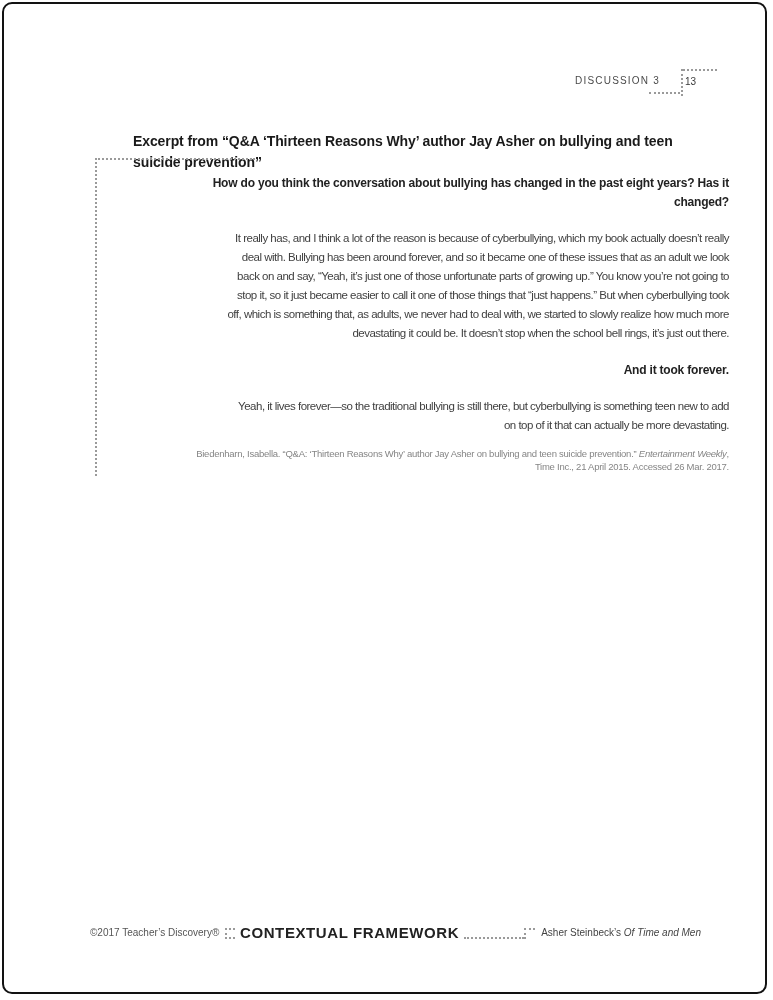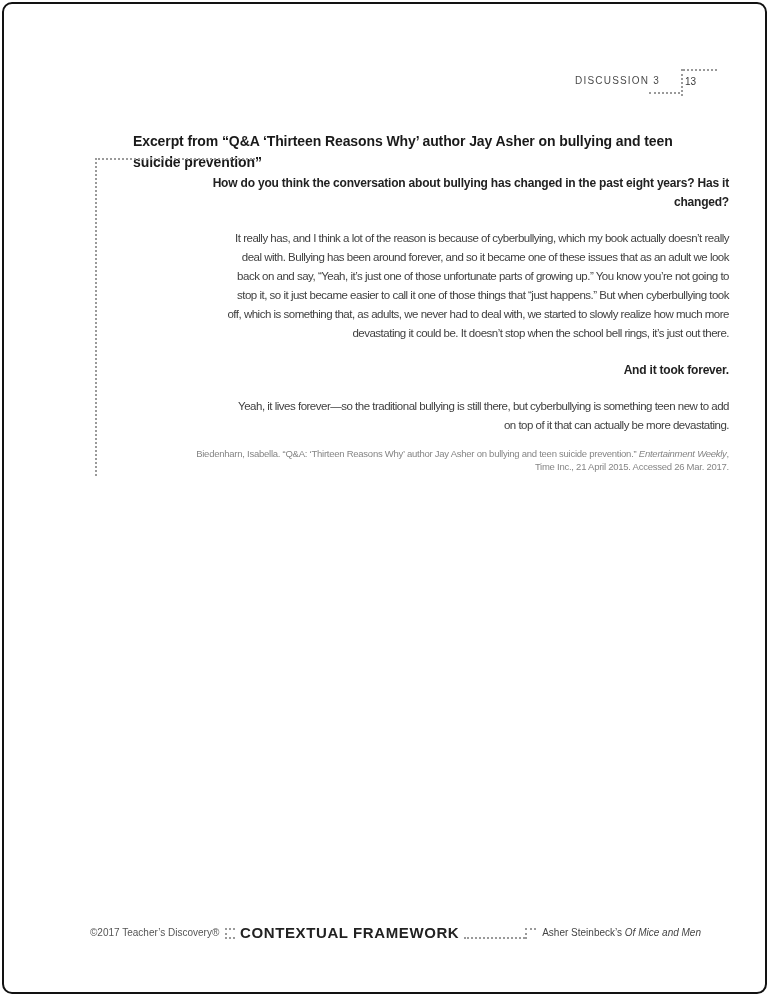--- a/index.html
+++ b/index.html
@@ -202,16 +202,16 @@
 Time Inc., 21 April 2015. Accessed 26 Mar. 2017.</span></p>
   </div>
 
   <div class="footer">
     <span class="foot-copy">©2017 Teacher’s Discovery®</span>
     <span class="motif m1"></span>
     <span class="leader grow"></span>
     <span class="foot-section">CONTEXTUAL FRAMEWORK</span>
     <span class="leader fixed"></span>
     <span class="motif m2"></span>
-    <span class="foot-book"><span>Asher Steinbeck’s </span><i>Of Mice and Men</i></span>
+    <span class="foot-book"><span>Asher Steinbeck’s </span><i>Of Time and Men</i></span>
   </div>
 
 </div>
 
 </body></html>

